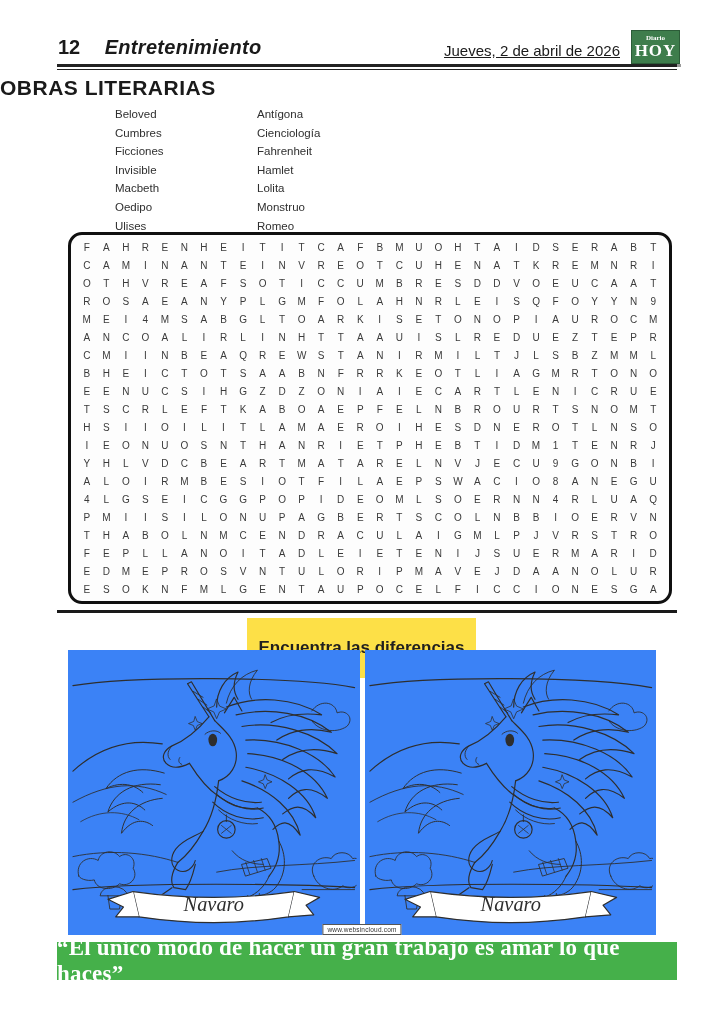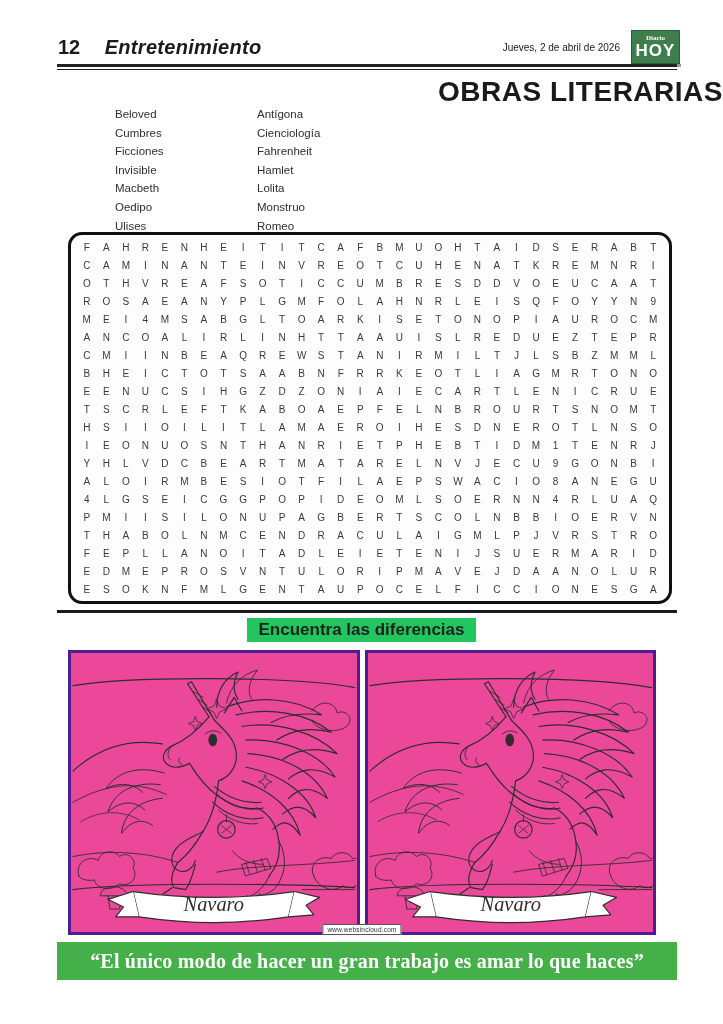--- a/index.html
+++ b/index.html
@@ -3,65 +3,65 @@
 <meta charset="utf-8">
 <style>
   html,body{margin:0;padding:0;background:#e9e9e9;}
   .page{position:relative;width:723px;height:1024px;background:#ffffff;margin:0 auto;
         font-family:"Liberation Sans",sans-serif;color:#1a1a1a;overflow:hidden;}
 
   
   .header{position:absolute;left:58px;top:36px;width:620px;height:28px;}
   .page-num{font-size:20px;font-weight:bold;display:inline-block;}
   .section-name{font-size:20px;font-weight:bold;font-style:italic;display:inline-block;margin-left:20px;letter-spacing:.3px;}
-  .date{position:absolute;right:58px;top:6px;font-size:10px;}
+  .date{position:absolute;right:58px;top:6px;font-size:15px;text-decoration:underline;}
   .logo{position:absolute;left:573px;top:-6px;width:47px;height:32px;background:#3e7d4c;
         display:flex;flex-direction:column;align-items:center;justify-content:center;
         border:1px solid #2c5c38;}
   .logo .diario{color:#fff;font-size:7px;font-weight:bold;font-family:"Liberation Serif",serif;line-height:7px;}
-  .logo .hoy{color:#fff;font-size:17px;font-weight:bold;font-family:Liberation Sans, sans-serif;line-height:17px;letter-spacing:1px;}
+  .logo .hoy{color:#fff;font-size:17px;font-weight:bold;font-family:Liberation Serif, serif;line-height:17px;letter-spacing:1px;}
   .logo-underline{position:absolute;left:570px;top:28px;width:53px;height:3px;background:#9a9a9a;}
   .rule-thick{position:absolute;left:57px;top:64px;width:620px;height:3px;background:#222;}
   .rule-thin{position:absolute;left:57px;top:69px;width:620px;height:1px;background:#222;}
 
   
-  .ws-title{position:absolute;left:0;top:76px;width:723px;text-align:right;
-            font-size:28px;font-weight:bold;letter-spacing:.5px;}
+  .ws-title{position:absolute;left:0;top:76px;width:723px;text-align:left;
+            font-size:21px;font-weight:bold;letter-spacing:.5px;}
   .word-list{position:absolute;left:57px;top:105px;width:620px;height:122px;}
   .word-col{position:absolute;top:0;font-size:11.5px;color:#2f2f2f;}
   .word-col .word{height:18.6px;line-height:18.6px;}
   .word-col:nth-child(1){left:58px;}
   .word-col:nth-child(2){left:200px;}
   .word-col:nth-child(3){left:340px;}
   .word-col:nth-child(4){left:490px;}
 
   .grid-frame{position:absolute;left:68px;top:232px;width:586px;height:360px;
               border:3px solid #101010;border-radius:14px;padding:3px 6px;background:#fdfdfd;}
   .grid{display:grid;grid-template-columns:repeat(30,1fr);grid-template-rows:repeat(20,1fr);
         width:100%;height:100%;}
   .cell{display:flex;align-items:center;justify-content:center;
         font-size:10px;font-weight:500;color:#3a3a3a;}
 
   
   .divider{position:absolute;left:57px;top:610px;width:620px;height:3px;background:#1a1a1a;}
   .diff-title-row{position:absolute;left:0;top:618px;width:723px;text-align:center;}
-  .diff-title{display:inline-block;background:#22c55e;padding:2px 12px;
+  .diff-title{display:inline-block;background:#fde047;padding:20px 12px;
               font-size:17px;font-weight:bold;color:#1f1f1f;}
   .panels{position:absolute;left:68px;top:650px;width:588px;height:285px;display:flex;gap:5px;}
-  .panel{flex:1;border:3px solid #4c1d95;background:#ec4899;position:relative;overflow:hidden;}
+  .panel{flex:1;border:3px solid #3b82f6;background:#3b82f6;position:relative;overflow:hidden;}
   .panel svg{width:100%;height:100%;display:block;}
   .watermark{position:absolute;left:50%;bottom:0;transform:translateX(-50%);
              background:#fff;border:1px solid #555;font-size:6.5px;color:#333;
              padding:1px 4px;letter-spacing:.2px;z-index:5;}
 
   
   .quote-bar{position:absolute;left:57px;top:942px;width:620px;height:38px;background:#45b04a;
              display:flex;align-items:center;justify-content:center;}
   .quote-text{color:#fff;font-family:"Liberation Serif",serif;font-weight:bold;
-              font-size:20px;letter-spacing:.2px;}
+              font-size:23px;letter-spacing:.2px;}
 </style>
 </head>
 <body>
 
 <div class="page">
 
   <div class="header">
     <span class="page-num">12</span>
     <span class="section-name">Entretenimiento</span>
     <span class="date">Jueves, 2 de abril de 2026</span>

